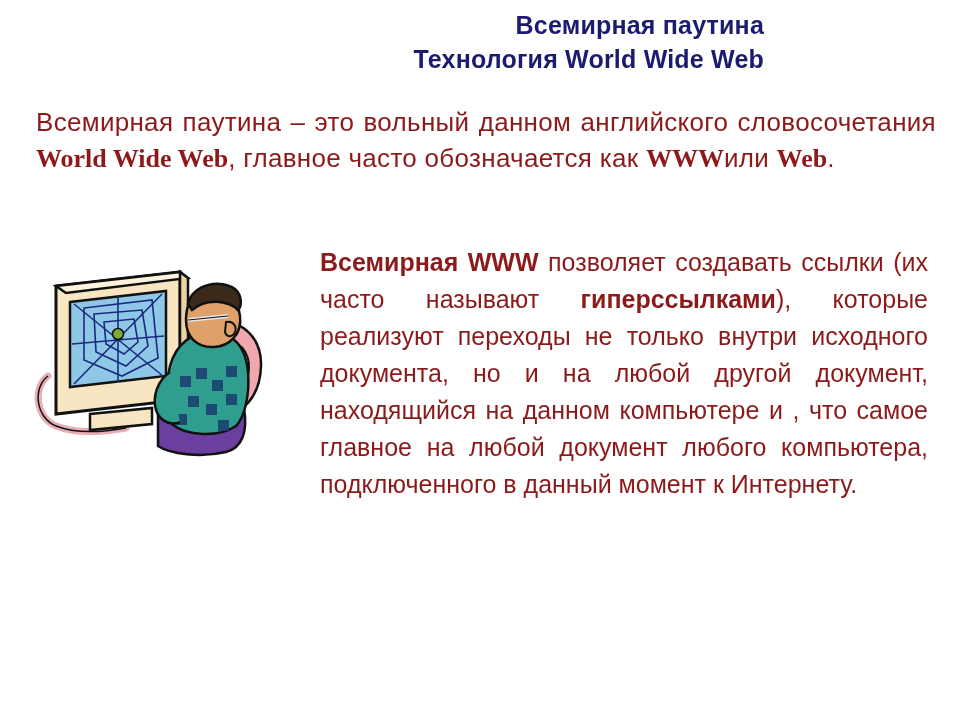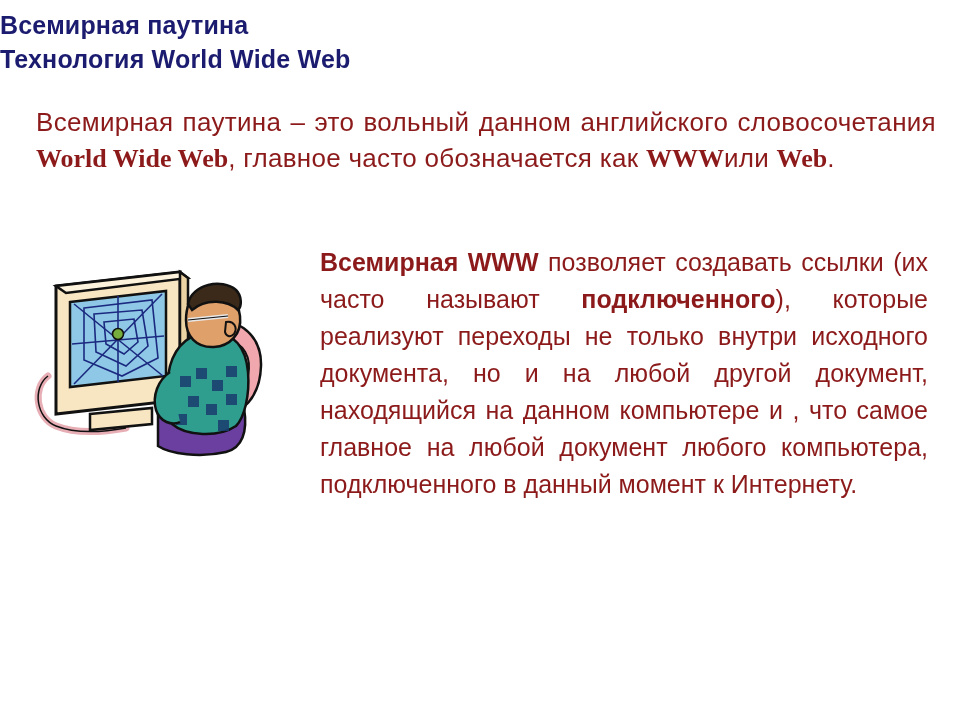--- a/index.html
+++ b/index.html
@@ -19,21 +19,21 @@
     height: 720px;
     box-sizing: border-box;
   }
 
   
   .title-block {
     position: absolute;
     top: 8px;
     left: 0;
     width: 764px;
-    text-align: left;
+    text-align: right;
     color: #1b1b6f;
     font-weight: bold;
     font-size: 25px;
     line-height: 34px;
     letter-spacing: 0.2px;
   }
   .title-line {
     display: block;
     white-space: nowrap;
   }
@@ -152,16 +152,16 @@
 
       <path d="M158 72 L198 68" stroke="#e8e8e8" stroke-width="4"></path>
       <path d="M158 72 L198 68" stroke="#111111" stroke-width="1.2"></path>
 
       <path d="M196 74 C204 72 208 80 204 86 C200 90 196 88 195 84 Z" fill="#e0a06a" stroke="#111111" stroke-width="2"></path>
     </svg>
   </div>
 
   <div class="body-text">
     <b>Всемирная</b>
-    <b class="www">WWW</b><span> позволяет создавать ссылки (их часто называют </span><b>подключенного</b><span>), которые реализуют переходы не только внутри исходного документа, но и на любой другой документ, находящийся на данном компьютере и , что самое главное на любой документ любого компьютера, подключенного в данный момент к Интернету.</span>
+    <b class="www">WWW</b><span> позволяет создавать ссылки (их часто называют </span><b>гиперссылками</b><span>), которые реализуют переходы не только внутри исходного документа, но и на любой другой документ, находящийся на данном компьютере и , что самое главное на любой документ любого компьютера, подключенного в данный момент к Интернету.</span>
   </div>
 
 </div>
 
 </body></html>

